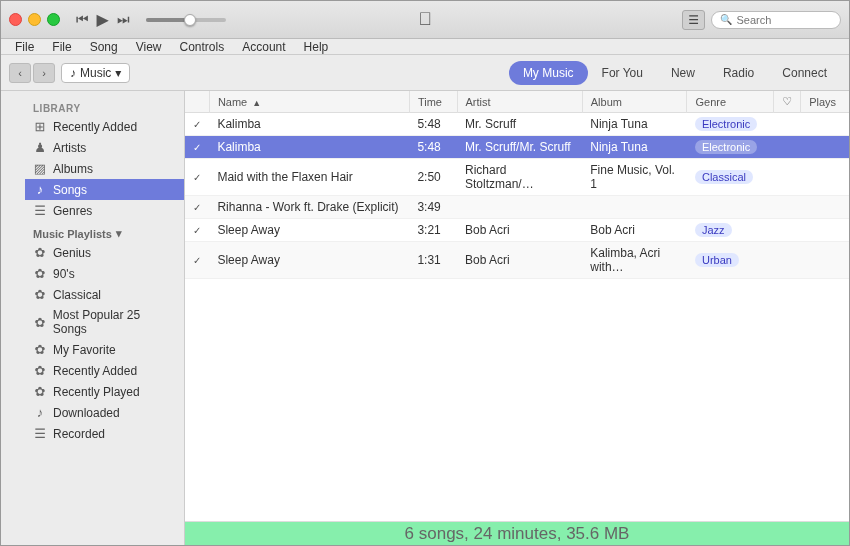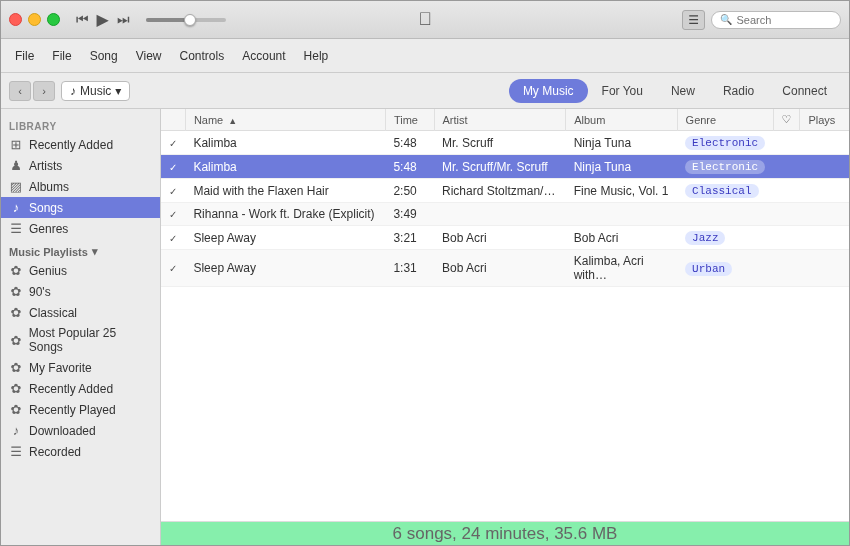--- a/index.html
+++ b/index.html
@@ -126,21 +126,21 @@
       border: none;
       outline: none;
       font-size: 11px;
       color: #888;
       background: transparent;
       width: 100%;
     }
 
     
     .menubar {
-      height: 34px;
+      height: 16px;
       background: #ececec;
       border-bottom: 1px solid #ccc;
       display: flex;
       align-items: center;
       padding: 0 6px;
       gap: 2px;
     }
     .menu-item {
       padding: 2px 8px;
       font-size: 12px;
@@ -205,20 +205,21 @@
       background: #6e7bdb;
       color: white;
       border-radius: 15px;
     }
 
     
     .content {
       display: flex;
       flex: 1;
       overflow: hidden;
+      padding-left: 24px;
     }
 
     
     .sidebar {
       width: 160px;
       background: #ececec;
       border-right: 1px solid #ccc;
       overflow-y: auto;
       padding: 6px 0;
     }
@@ -335,21 +336,20 @@
     .heart-col { width: 25px; text-align: center; }
     .plays-col { width: 50px; text-align: right; }
 
     .genre-badge {
       background: #e0e7ff;
       color: #3a3ac0;
       border-radius: 8px;
       padding: 1px 7px;
       font-size: 11px;
       display: inline-block;
-      font-family: Liberation Mono, monospace;
     }
     .song-row.selected .genre-badge {
       background: rgba(255,255,255,0.3);
       color: white;
     }
 
     .status-bar {
       height: 24px;
       background: #86efac;
       border-top: 1px solid #ddd;

